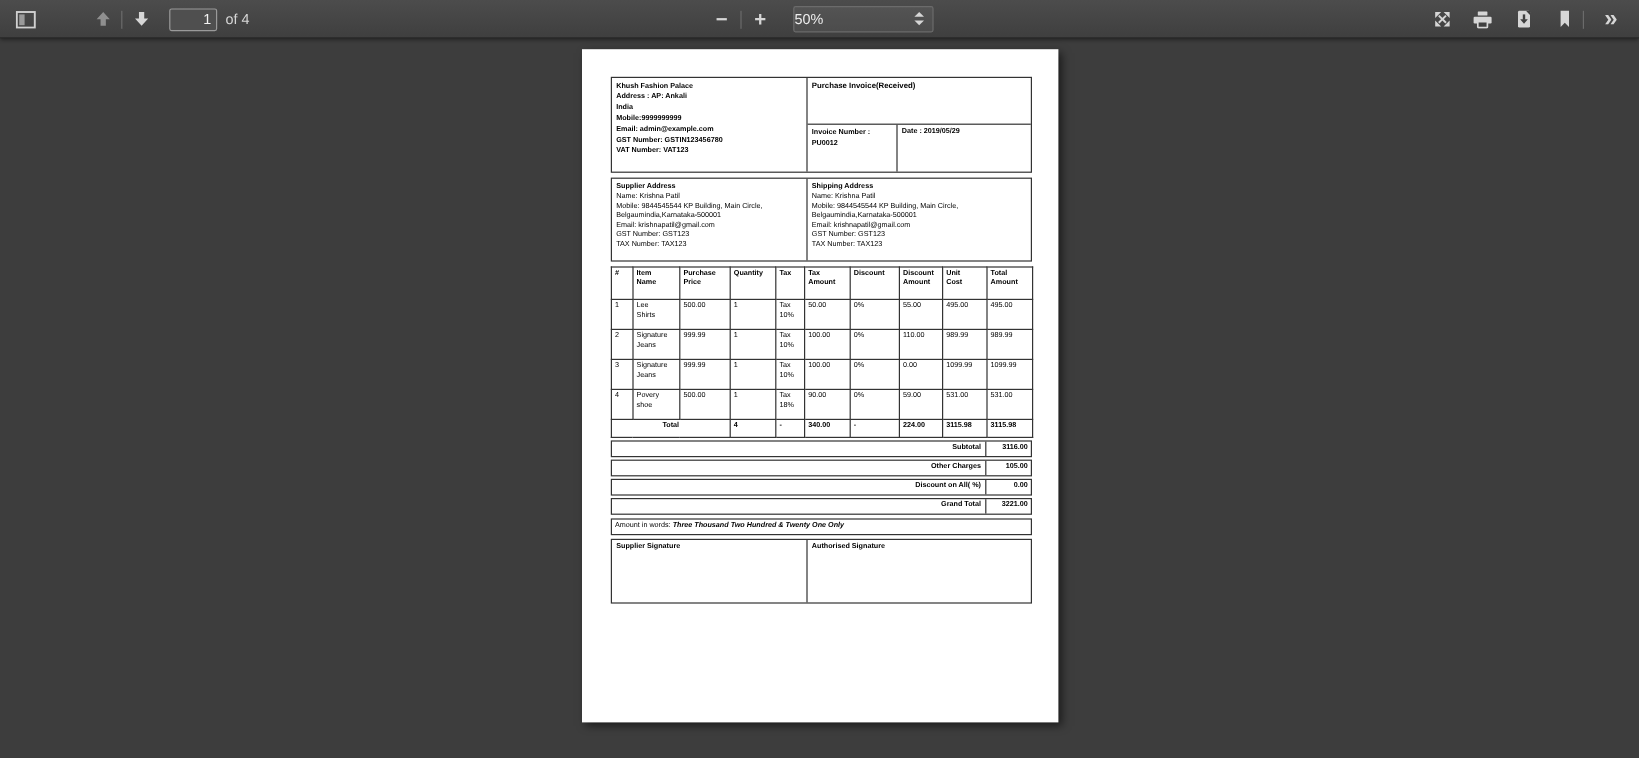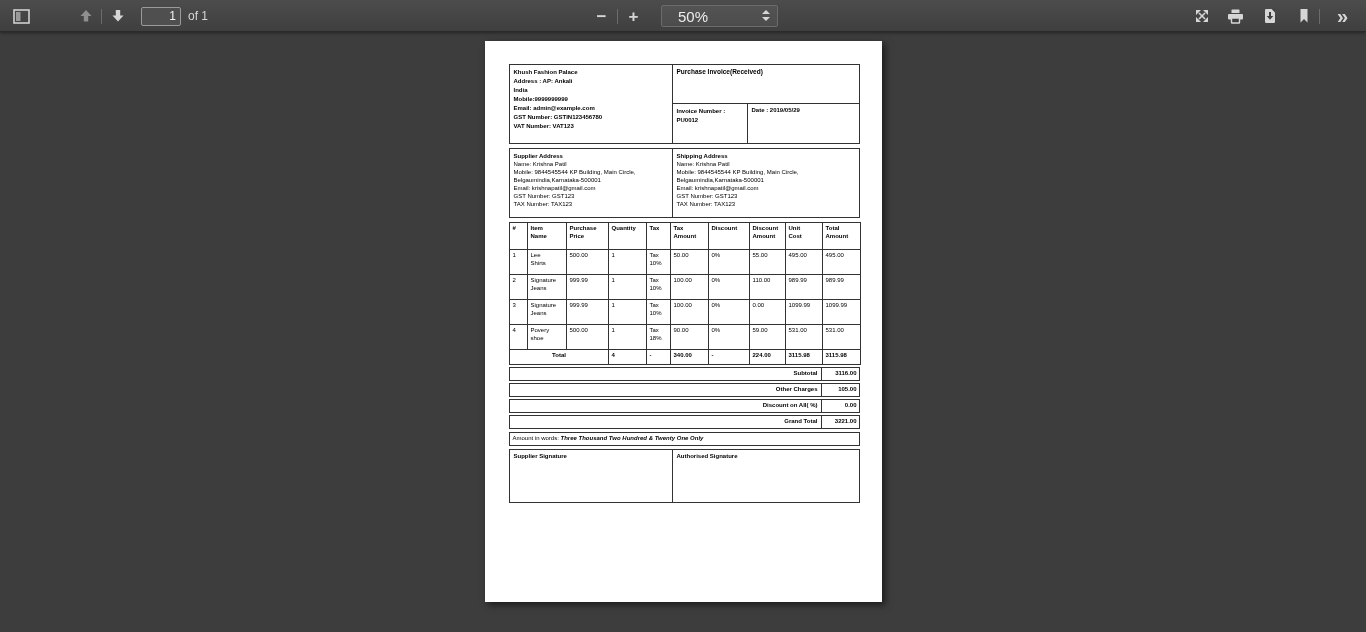--- a/index.html
+++ b/index.html
@@ -28,22 +28,22 @@
   .page-input {
     width: 40px; height: 19px; margin-left: 10px;
     background: #4f4f4f; border: 1px solid #9a9a9a; border-radius: 2px;
     color: #f2f2f2; font-size: 12px; text-align: right; padding-right: 4px;
     font-family: "Liberation Sans", sans-serif;
   }
   .of-label { color: #d6d6d6; font-size: 12px; margin-left: 7px; }
   .zoom-select {
     position: relative; width: 117px; height: 22px; margin-left: 14px;
     background: rgba(255,255,255,.06); border: 1px solid #6b6b6b; border-radius: 2px;
-    display: flex; align-items: center; color: #ececec; font-size: 15px;
-    padding-left: 16px; cursor: default;
+    display: flex; align-items: center; color: #ececec; font-size: 12px;
+    padding-left: 0; cursor: default;
   }
   .spinner { position: absolute; right: 7px; top: 4px; display: flex; flex-direction: column; gap: 3px; }
   .spinner i { display:block; width: 0; height: 0; border-left: 4px solid transparent; border-right: 4px solid transparent; }
   .spin-up   { border-bottom: 4px solid #d6d6d6; }
   .spin-down { border-top: 4px solid #d6d6d6; }
   .tb-right .tb-btn { margin-left: 7px; }
   .more-btn { font-size: 20px; }
 
   
   .viewer { height: 599px; width: 100%; overflow: hidden; background: #3d3d3d; }
@@ -120,21 +120,21 @@
     </button>
     <div class="tb-sep"></div>
     <button class="tb-btn">
       <span>
         <svg width="16" height="16" viewBox="0 0 16 16">
           <polygon points="8,13.5 13.5,7.5 10.2,7.5 10.2,2 5.8,2 5.8,7.5 2.5,7.5" fill="#d6d6d6"></polygon>
         </svg>
       </span>
     </button>
     <input class="page-input" type="text" value="1" style="">
-    <span class="of-label">of 1</span>
+    <span class="of-label">of 4</span>
   </div>
 
   <div class="tb-group tb-center">
     <button class="tb-btn glyph-btn">−</button>
     <div class="tb-sep"></div>
     <button class="tb-btn glyph-btn">+</button>
     <div class="zoom-select">
       <span>50%</span>
       <span class="spinner">
         <i class="spin-up"></i>

